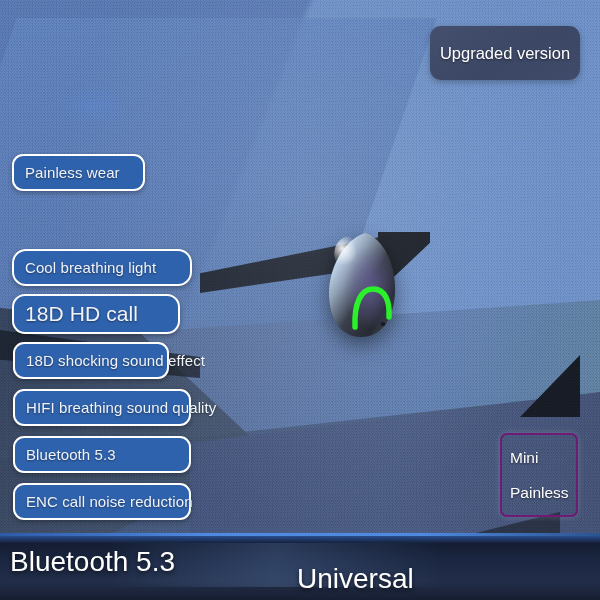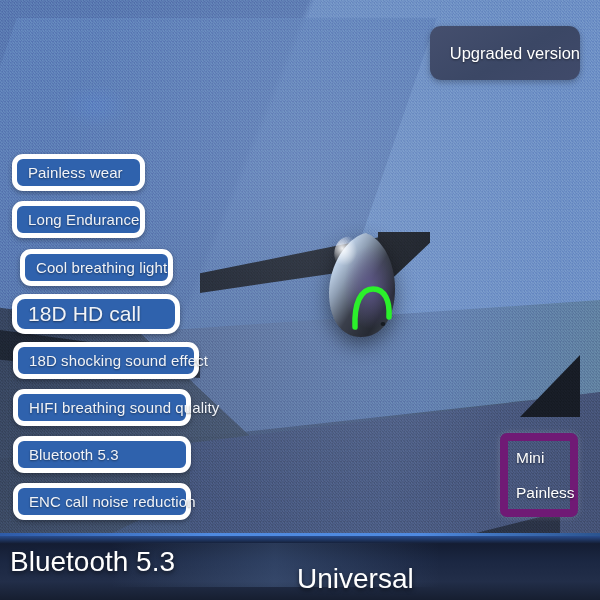--- a/index.html
+++ b/index.html
@@ -50,37 +50,37 @@
       repeating-linear-gradient(37deg,rgba(255,255,255,.22) 0 1px,rgba(0,0,0,.18) 1px 2px),
       repeating-linear-gradient(114deg,rgba(255,255,255,.16) 0 1px,rgba(0,0,0,.14) 1px 2px);
     background-size:3px 3px,4px 4px;}
   .vign{position:absolute;inset:0;
     background:radial-gradient(ellipse at 52% 34%,rgba(255,255,255,.10),rgba(0,0,0,0) 58%);}
   .smudge{position:absolute;left:60px;top:84px;width:70px;height:44px;border-radius:50%;
     background:radial-gradient(ellipse,rgba(90,130,200,.55),rgba(90,130,200,0) 70%);}
 
   
   .pill{position:absolute;display:flex;align-items:center;
-        background:#2f62ad;border:5px solid #ffffff;border-radius:11px;
+        background:#2f62ad;border:2px solid #ffffff;border-radius:11px;
         color:#f0f3f8;padding:0 11px;box-sizing:border-box;
         text-shadow:0 1px 2px rgba(0,0,0,.45);
         box-shadow:0 2px 5px rgba(0,0,0,.30);
         font-size:15px;white-space:nowrap;letter-spacing:.1px;}
   .pill.big{font-size:21px;border-radius:13px;}
 
   
   #upgraded{position:absolute;left:430px;top:26px;width:150px;height:54px;
-     display:flex;align-items:center;justify-content:flex-end;
+     display:flex;align-items:center;justify-content:center;
      background:linear-gradient(150deg,#454f6e 0%,#3b4765 55%,#404a6a 100%);
      border-radius:11px;color:#fff;font-size:16.5px;
      text-shadow:0 1px 2px rgba(0,0,0,.5);box-shadow:0 2px 6px rgba(0,0,0,.28);}
 
   
   #minibox{position:absolute;left:500px;top:433px;width:78px;height:84px;
-     border:8px solid #701a75;border-radius:7px;box-sizing:border-box;
+     border:2px solid #701a75;border-radius:7px;box-sizing:border-box;
      display:flex;flex-direction:column;justify-content:center;gap:17px;
      padding-left:8px;color:#fff;font-size:15.5px;
      text-shadow:0 1px 2px rgba(0,0,0,.55);
      box-shadow:0 0 6px rgba(255,255,255,.18);}
 
   
   #earbud{position:absolute;left:325px;top:231px;width:78px;height:110px;}
   #earbud svg{display:block;filter:drop-shadow(0 8px 10px rgba(0,0,0,.45));}
 
   
@@ -146,30 +146,27 @@
     </svg>
   </div>
 
   <div id="upgraded">
     <span>Upgraded version</span>
   </div>
 
   <div class="pill" style="left:12px;top:154px;width:133px;height:37px;">
     <span>Painless wear</span>
   </div>
-  <div class="pill" style="left:12px;top:201px;width:133px;height:37px;">
-    <span>Long Endurance</span>
-  </div>
-  <div class="pill" style="left:20px;top:249px;width:153px;height:37px;">
+  <div class="pill" style="left:12px;top:249px;width:180px;height:37px;border-radius:14px;">
     <span>Cool breathing light</span>
   </div>
   <div class="pill big" style="left:12px;top:294px;width:168px;height:40px;">
     <span>18D HD call</span>
   </div>
-  <div class="pill" style="left:13px;top:342px;width:186px;height:37px;">
+  <div class="pill" style="left:13px;top:342px;width:156px;height:37px;">
     <span>18D shocking sound effect</span>
   </div>
   <div class="pill" style="left:13px;top:389px;width:178px;height:37px;">
     <span>HIFI breathing sound quality</span>
   </div>
   <div class="pill" style="left:13px;top:436px;width:178px;height:37px;">
     <span>Bluetooth 5.3</span>
   </div>
   <div class="pill" style="left:13px;top:483px;width:178px;height:37px;">
     <span>ENC call noise reduction</span>

